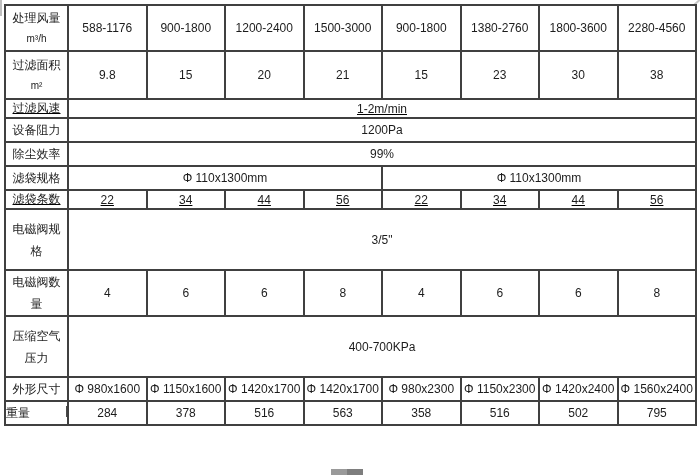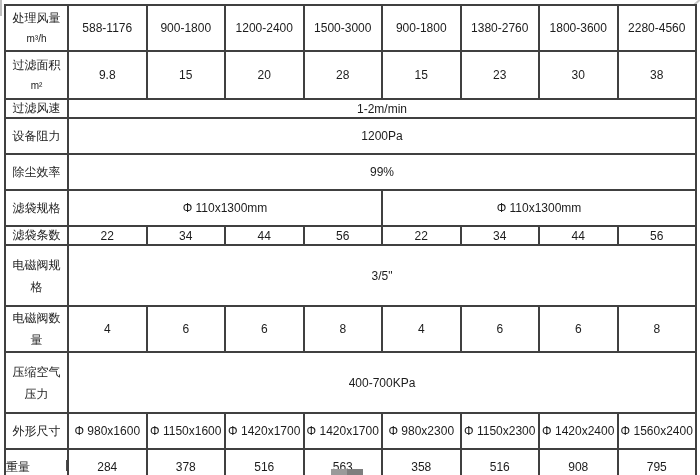--- a/index.html
+++ b/index.html
@@ -29,22 +29,22 @@
     color: #1c1c1c;
     text-align: center;
     vertical-align: middle;
     white-space: nowrap;
     overflow: hidden;
     background: #ffffff;
   }
   
   tr.r-tall1 { height: 46px; }
   tr.r-tall2 { height: 48px; }
-  tr.r-single { height: 15px; }
-  tr.r-single2 { height: 36px; }
+  tr.r-single { height: 15px; text-decoration: underline; }
+  tr.r-single2 { height: 24px; }
   tr.r-tall3 { height: 61px; border-radius: 11px; }
   tr.r-tall4 { height: 36px; }
 
   td.label { font-size: 12px; }
   td.label .line { line-height: 22px; }
   td.label .unit-line { font-size: 10px; line-height: 20px; }
   .unit-inline { font-size: 14px; padding-left: 32px; }
 
   td.v-top { vertical-align: top; padding-top: 5px; }
   td.dim { font-size: 11px; }
@@ -112,21 +112,21 @@
     </tr>
 
     <tr class="r-tall2">
       <td class="label">
         <div class="line">过滤面积</div>
         <div class="unit-line">m²</div>
       </td>
       <td class="v-top">9.8</td>
       <td class="v-top">15</td>
       <td class="v-top">20</td>
-      <td class="v-top">28</td>
+      <td class="v-top">21</td>
       <td class="v-top">15</td>
       <td class="v-top">23</td>
       <td class="v-top">30</td>
       <td class="v-top">38</td>
     </tr>
 
     <tr class="r-single">
       <td class="label">过滤风速</td>
       <td colspan="8">1-2m/min</td>
     </tr>
@@ -207,21 +207,21 @@
       <td class="label">
         <span>重量</span>
         <span class="unit-inline">kg</span>
       </td>
       <td>284</td>
       <td>378</td>
       <td>516</td>
       <td>563</td>
       <td>358</td>
       <td>516</td>
-      <td>908</td>
+      <td>502</td>
       <td>795</td>
     </tr>
 
   </tbody>
 </table>
 
 <div class="scroll-thumb">
   <div class="seg-a"></div>
   <div class="seg-b"></div>
 </div>

